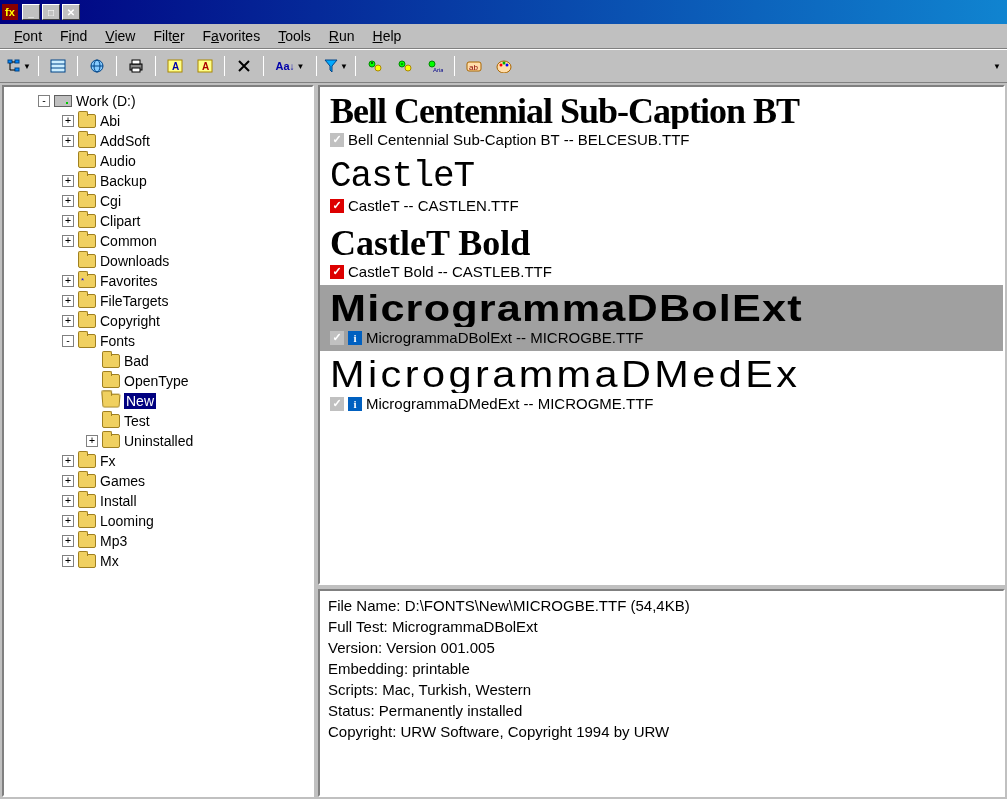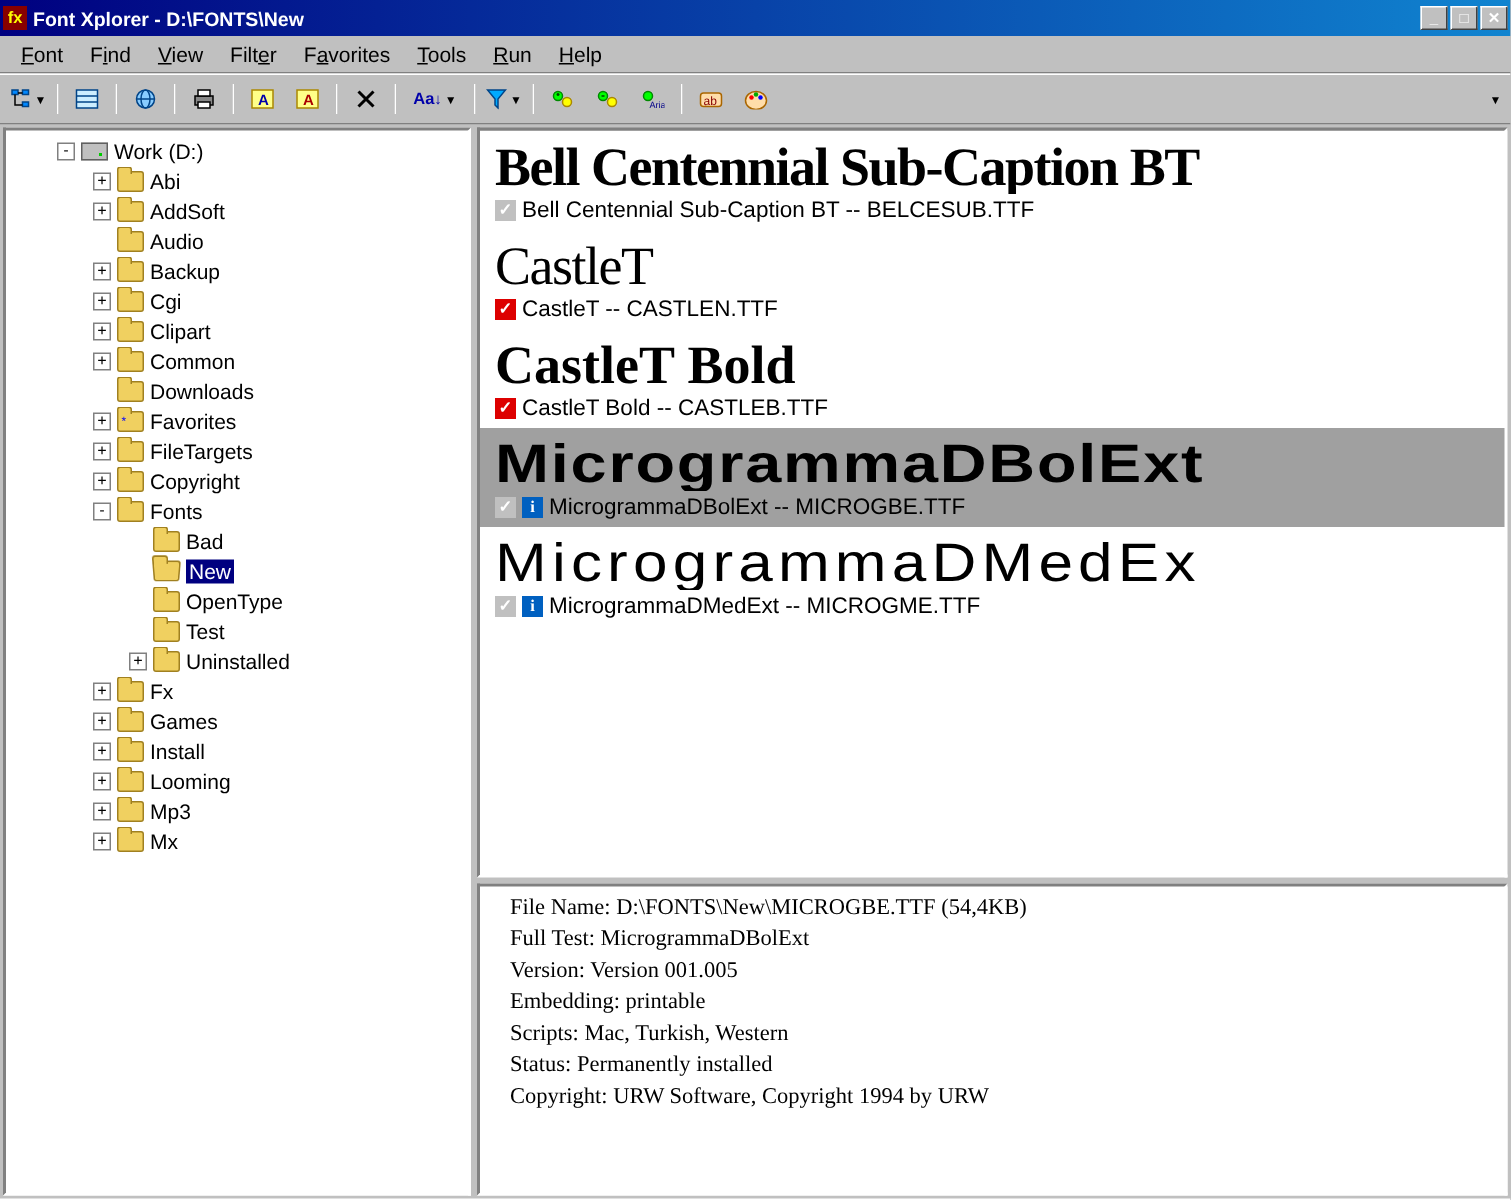--- a/index.html
+++ b/index.html
@@ -53,42 +53,41 @@
 
 .font-item { padding: 6px 10px 4px; border-bottom: 1px solid transparent; }
 .font-item.selected { background: #a0a0a0; }
 .font-preview { font-size: 36px; line-height: 1; white-space: nowrap; overflow: hidden; margin-bottom: 2px; }
 .font-meta { display: flex; align-items: center; gap: 4px; font-size: 15px; }
 .check { width: 14px; height: 14px; display: inline-flex; align-items: center; justify-content: center; font-size: 11px; font-weight: bold; }
 .check-grey { background: #c0c0c0; color: #fff; }
 .check-red { background: #d00; color: #fff; }
 .info-icon { width: 14px; height: 14px; background: #0060c0; color: #fff; display: inline-flex; align-items: center; justify-content: center; font-weight: bold; font-size: 11px; font-family: serif; }
 
-.detail-panel { height: 208px; background: #fff; border: 2px solid; border-color: #808080 #fff #fff #808080; padding: 4px 20px; font-size: 15px; line-height: 1.4; position: relative; overflow-y: auto; font-family: Liberation Serif, serif; }
+.detail-panel { height: 208px; background: #fff; border: 2px solid; border-color: #808080 #fff #fff #808080; padding: 4px 8px; font-size: 15px; line-height: 1.4; position: relative; overflow-y: auto; }
 .detail-panel::-webkit-scrollbar { width: 18px; }
 .detail-panel::-webkit-scrollbar-track { background: #c0c0c0; }
 .detail-panel::-webkit-scrollbar-thumb { background: #c0c0c0; border: 1px solid; border-color: #fff #404040 #404040 #fff; }
 .detail-panel::-webkit-scrollbar-button { background: #c0c0c0; border: 1px solid; border-color: #fff #404040 #404040 #fff; height: 18px; }
 
 .statusbar { height: 22px; background: #c0c0c0; border-top: 1px solid #fff; display: flex; align-items: center; font-size: 14px; padding: 0 2px; }
 .status-main { flex: 1; border: 1px solid; border-color: #808080 #fff #fff #808080; padding: 2px 6px; }
 .status-cell { border: 1px solid; border-color: #808080 #fff #fff #808080; padding: 2px 8px; margin-left: 2px; display: flex; align-items: center; gap: 4px; }
 
 .f-bell { font-family: Georgia, serif; font-weight: bold; letter-spacing: -1px; }
-.f-castlet { font-family: Liberation Serif, serif; font-weight: normal; letter-spacing: -1px; }
+.f-castlet { font-family: Liberation Mono, monospace; font-weight: normal; letter-spacing: -1px; }
 .f-castletb { font-family: 'Times New Roman', serif; font-weight: 900; letter-spacing: 0px; }
 .f-microb { font-family: 'Arial Black', Arial, sans-serif; font-weight: 900; letter-spacing: 1px; transform: scaleX(1.2); transform-origin: left; }
 .f-microm { font-family: Arial, sans-serif; font-weight: 300; letter-spacing: 3px; transform: scaleX(1.15); transform-origin: left; }
 </style>
 </head>
 <body>
 
 <div class="titlebar">
   <span class="titlebar-icon">fx</span>
-  <span class="titlebar-text">Font Xplorer - D:\FONTS\New</span>
   <div class="win-btns">
     <div class="win-btn">_</div>
     <div class="win-btn">□</div>
     <div class="win-btn">✕</div>
   </div>
 </div>
 
 <div class="menubar" id="menubar">
     <div class="menu-item"><span class="u">F</span>ont</div>
     <div class="menu-item">F<span class="u">i</span>nd</div>
@@ -291,28 +290,28 @@
         </div>
         <div class="tree-node">
           <span class="tree-indent" style="width:78px"></span>
           <span class="tree-exp-none"></span>
           <span class="folder-icon folder-closed" style="position:relative"></span>
           <span class="tree-label">Bad</span>
         </div>
         <div class="tree-node">
           <span class="tree-indent" style="width:78px"></span>
           <span class="tree-exp-none"></span>
+          <span class="folder-icon folder-closed" style="position:relative"></span>
+          <span class="tree-label">OpenType</span>
+        </div>
+        <div class="tree-node">
+          <span class="tree-indent" style="width:78px"></span>
+          <span class="tree-exp-none"></span>
           <span class="folder-icon folder-open" style="position:relative"></span>
           <span class="tree-label selected">New</span>
-        </div>
-        <div class="tree-node">
-          <span class="tree-indent" style="width:78px"></span>
-          <span class="tree-exp-none"></span>
-          <span class="folder-icon folder-closed" style="position:relative"></span>
-          <span class="tree-label">OpenType</span>
         </div>
         <div class="tree-node">
           <span class="tree-indent" style="width:78px"></span>
           <span class="tree-exp-none"></span>
           <span class="folder-icon folder-closed" style="position:relative"></span>
           <span class="tree-label">Test</span>
         </div>
         <div class="tree-node">
           <span class="tree-indent" style="width:78px"></span>
           <span class="tree-exp">+</span>

